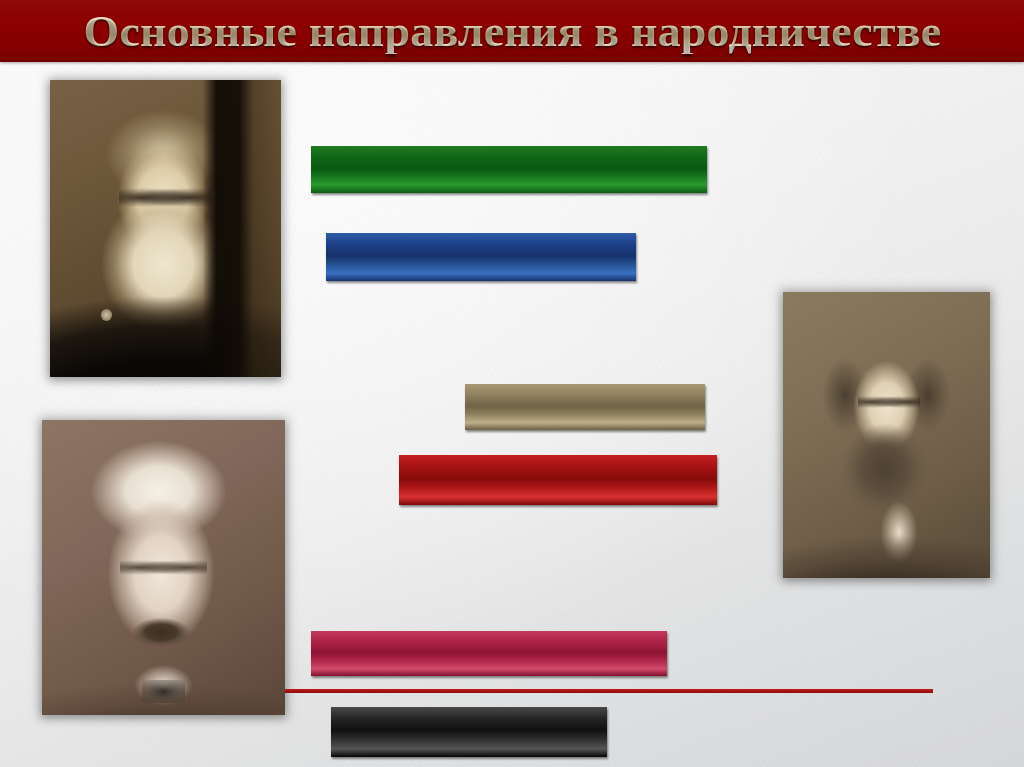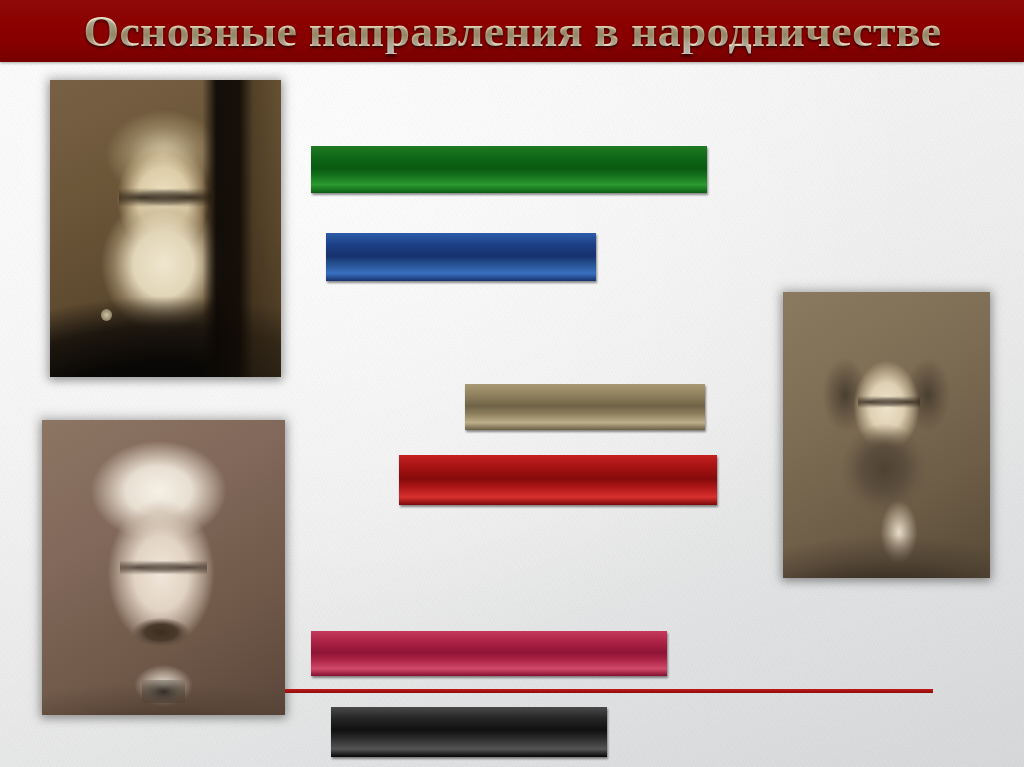--- a/index.html
+++ b/index.html
@@ -194,20 +194,21 @@
   #label-propaganda {
     left: 311px; top: 146px;
     font-size: 47px;
     background: linear-gradient(180deg, #1f7a22 0%, #0f6617 26%, #0a5a12 48%, #14701b 62%, #2a9a2f 82%, #0d5e13 100%);
   }
 
   #name-lavrov {
     left: 326px; top: 233px;
     font-size: 48px;
     background: linear-gradient(180deg, #2d5ca8 0%, #1c3f85 25%, #16316d 48%, #24508f 64%, #3a6fc0 84%, #17326d 100%);
+    padding-left: 40px;
   }
 
   #label-buntarskoe {
     left: 431px; top: 384px;
     font-size: 46px;
     background: linear-gradient(180deg, #a99a75 0%, #8d7f5c 26%, #6f6347 48%, #8b7d5b 64%, #bdaf8a 84%, #6b5f44 100%);
     margin-left: 34px;
   }
 
   #name-bakunin {

